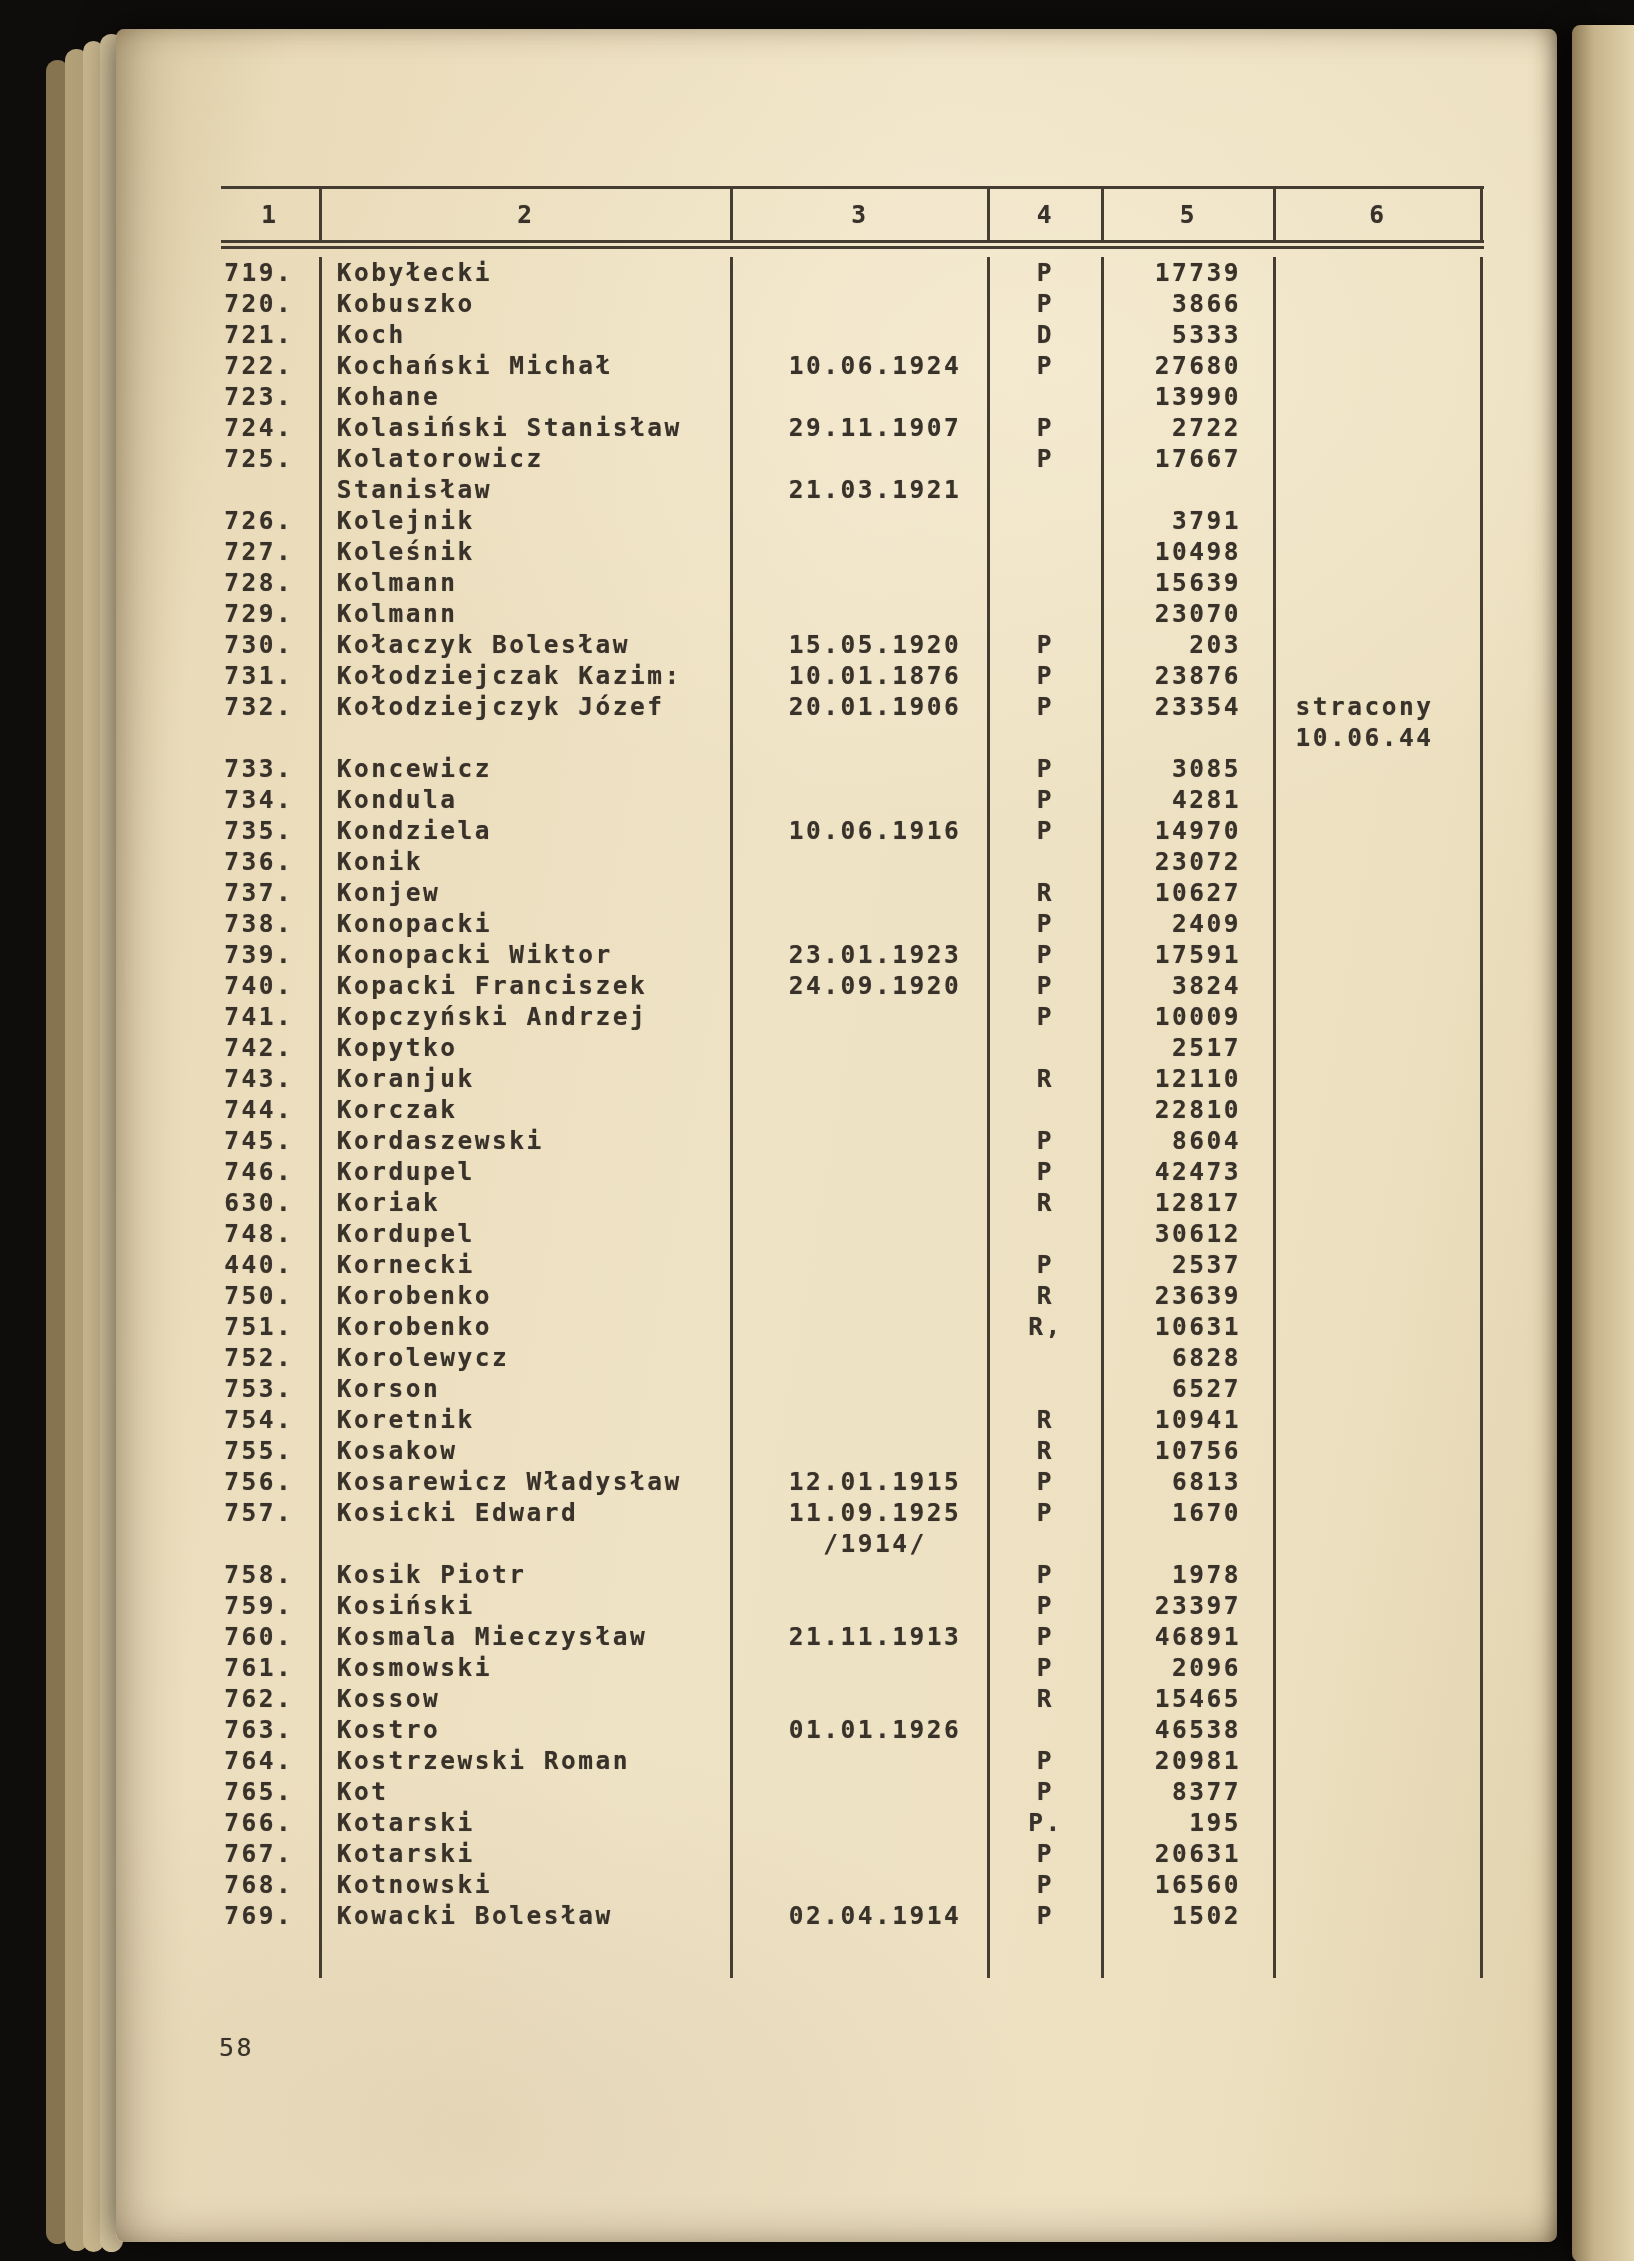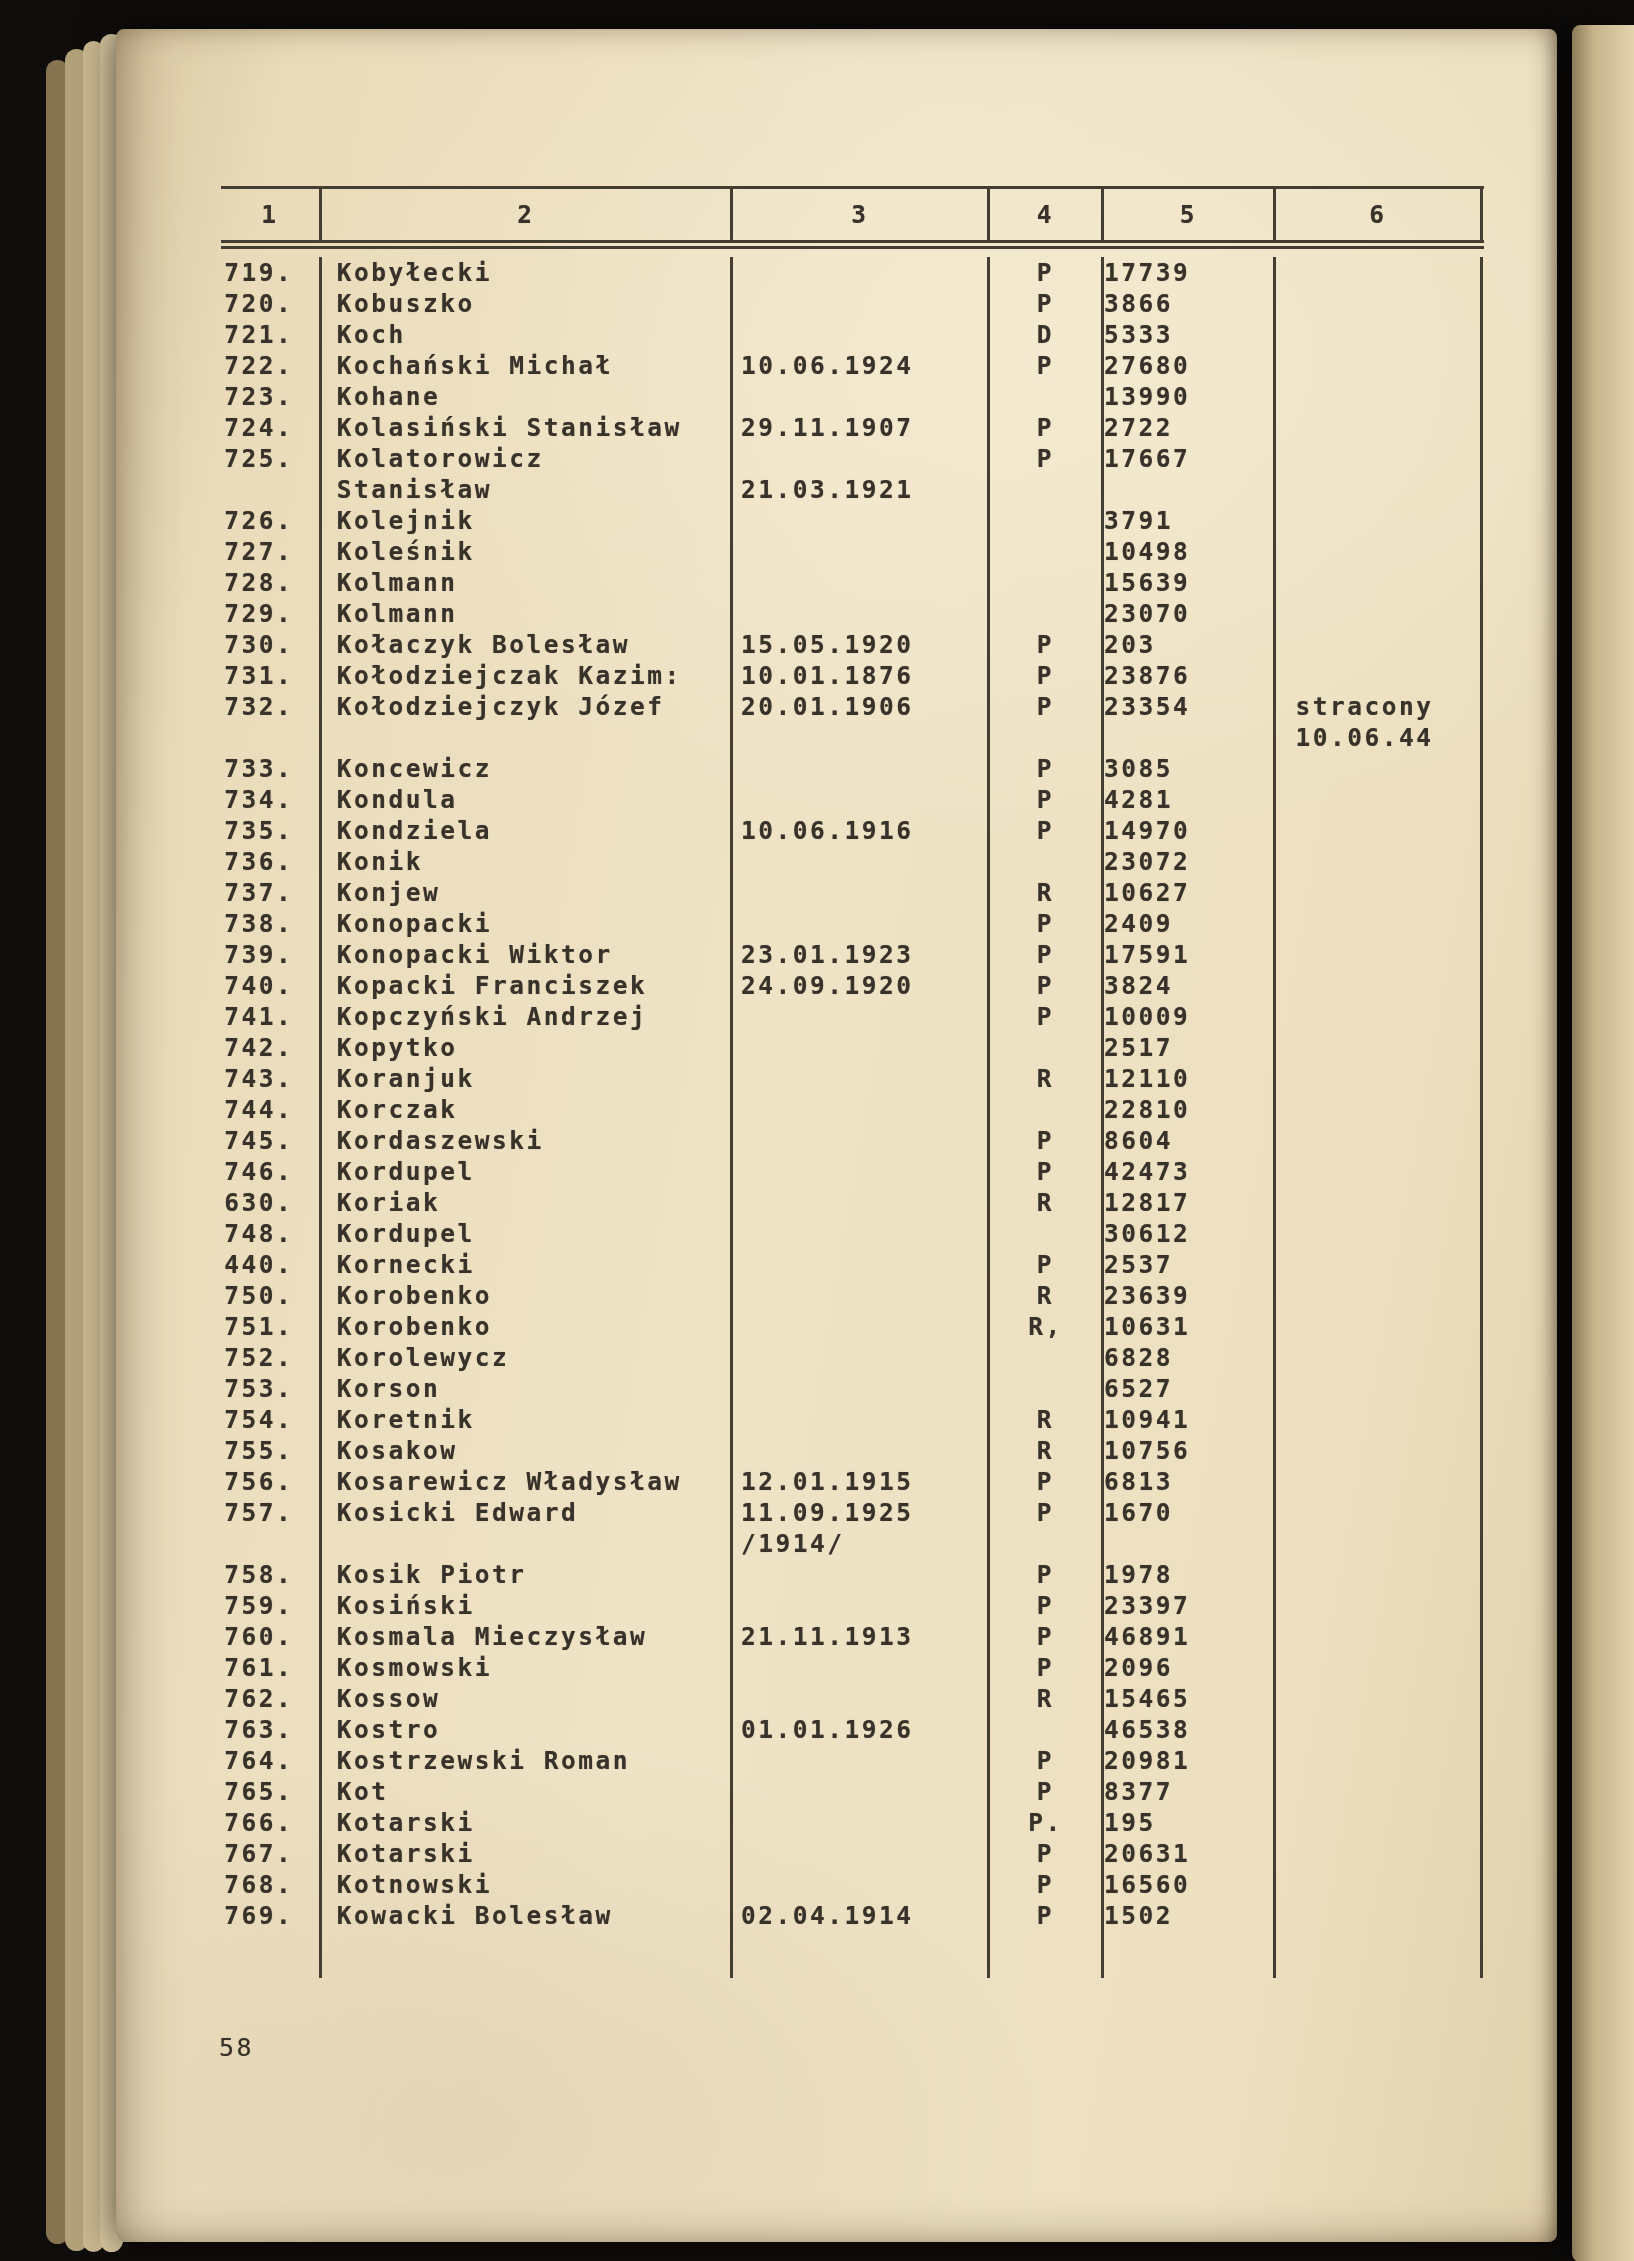--- a/index.html
+++ b/index.html
@@ -82,23 +82,23 @@
     grid-template-columns: 98px 411px 257px 114px 172px 210px;
   }
 
   .c { white-space: pre-line; min-height: 31px; }
 
   .c.name, .c.date, .c.cat, .c.id, .c.note { border-left: 3.3px solid var(--line); }
   .c.note { border-right: 3.3px solid var(--line); }
 
   .c.num  { padding-left: 3.3px; }
   .c.name { padding-left: 14.7px; }
-  .c.date { padding-left: 8px; }
+  .c.date { padding-left: 30px; text-align: center; }
   .c.cat  { text-align: center; }
-  .c.id   { text-align: left; padding-right: 32px; }
+  .c.id   { text-align: right; padding-right: 32px; }
   .c.note { padding-left: 19.6px; }
 
   .thead .c {
     text-align: center;
     padding: 9.8px 0;
     min-height: 0;
   }
 
   .tbody { padding-top: 8.2px; }
 

